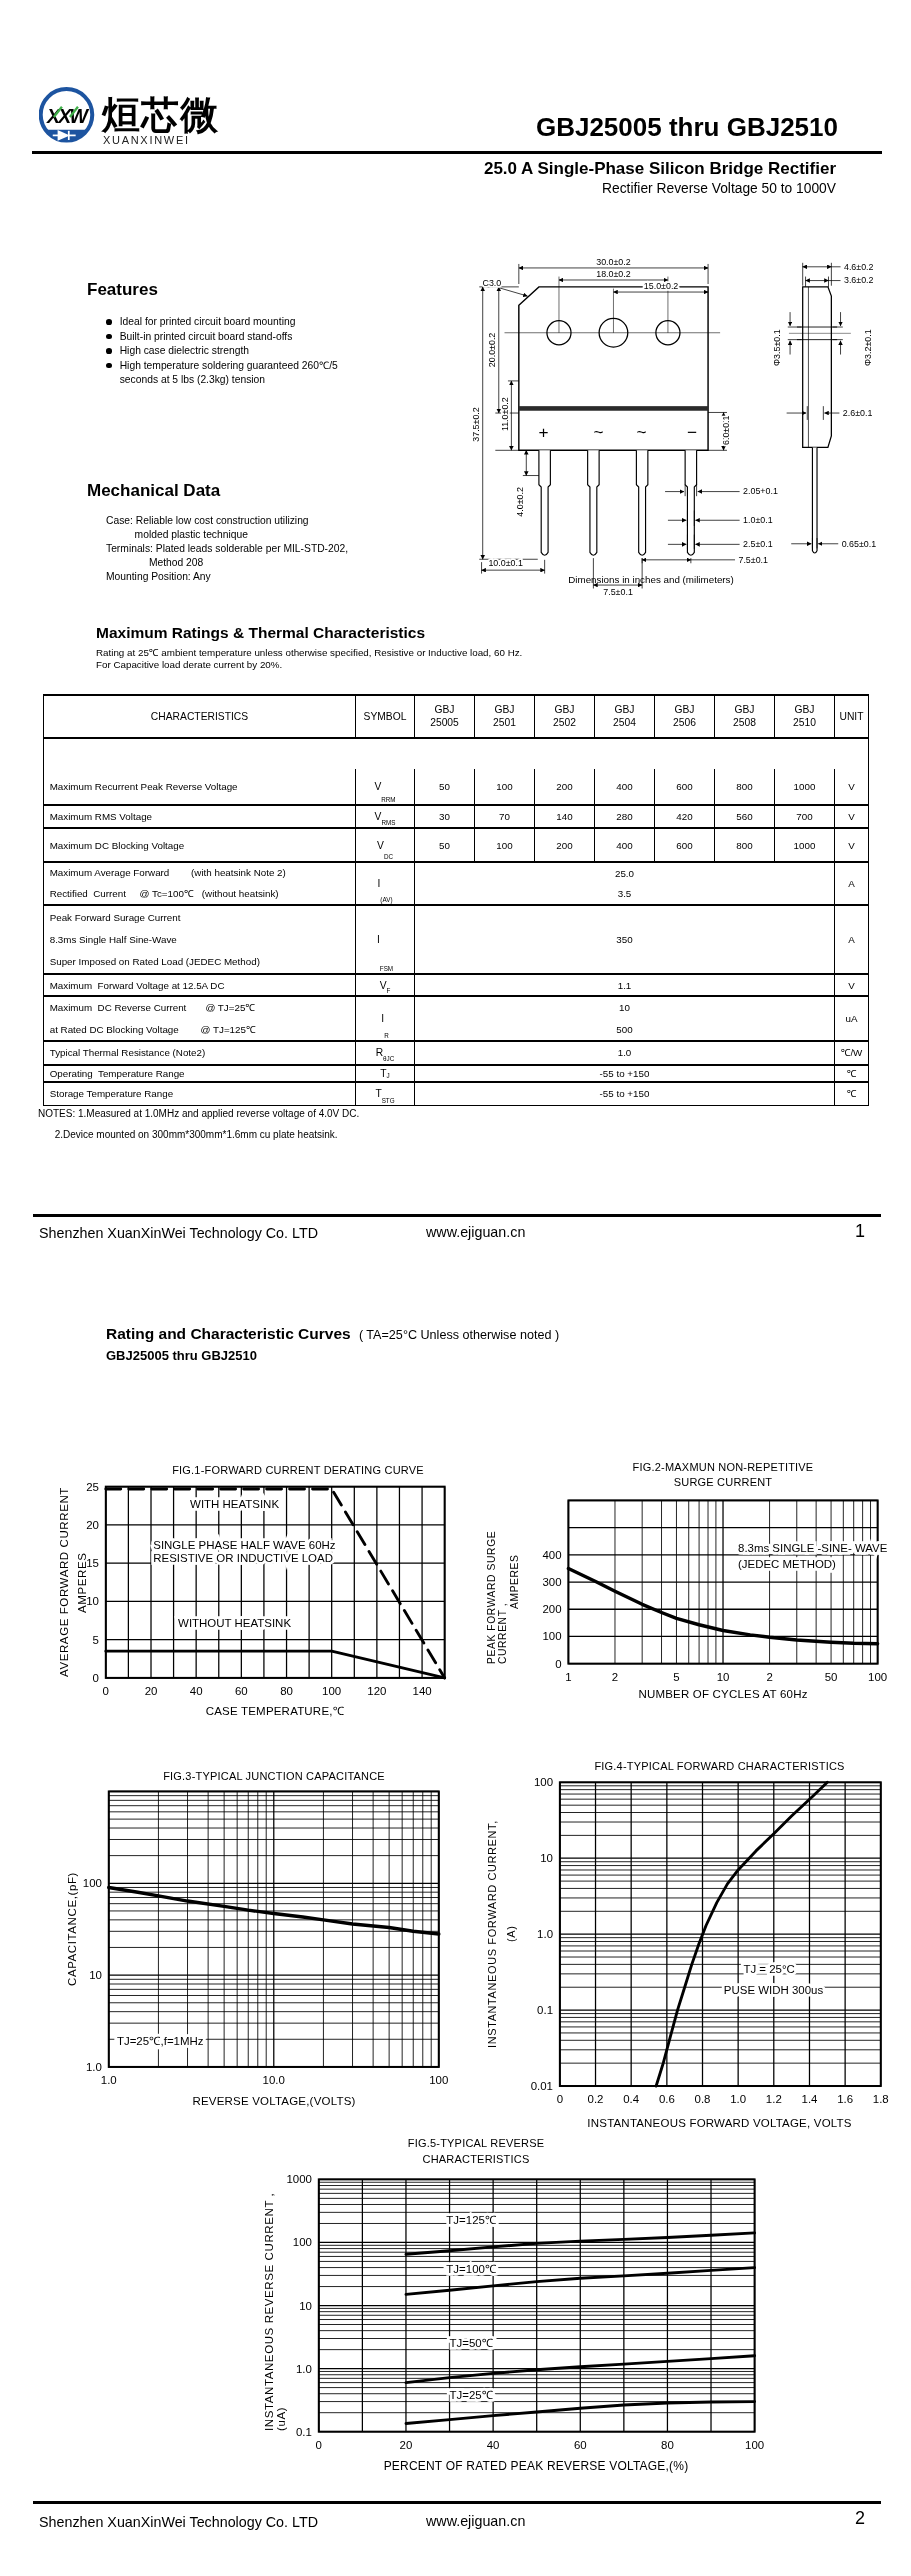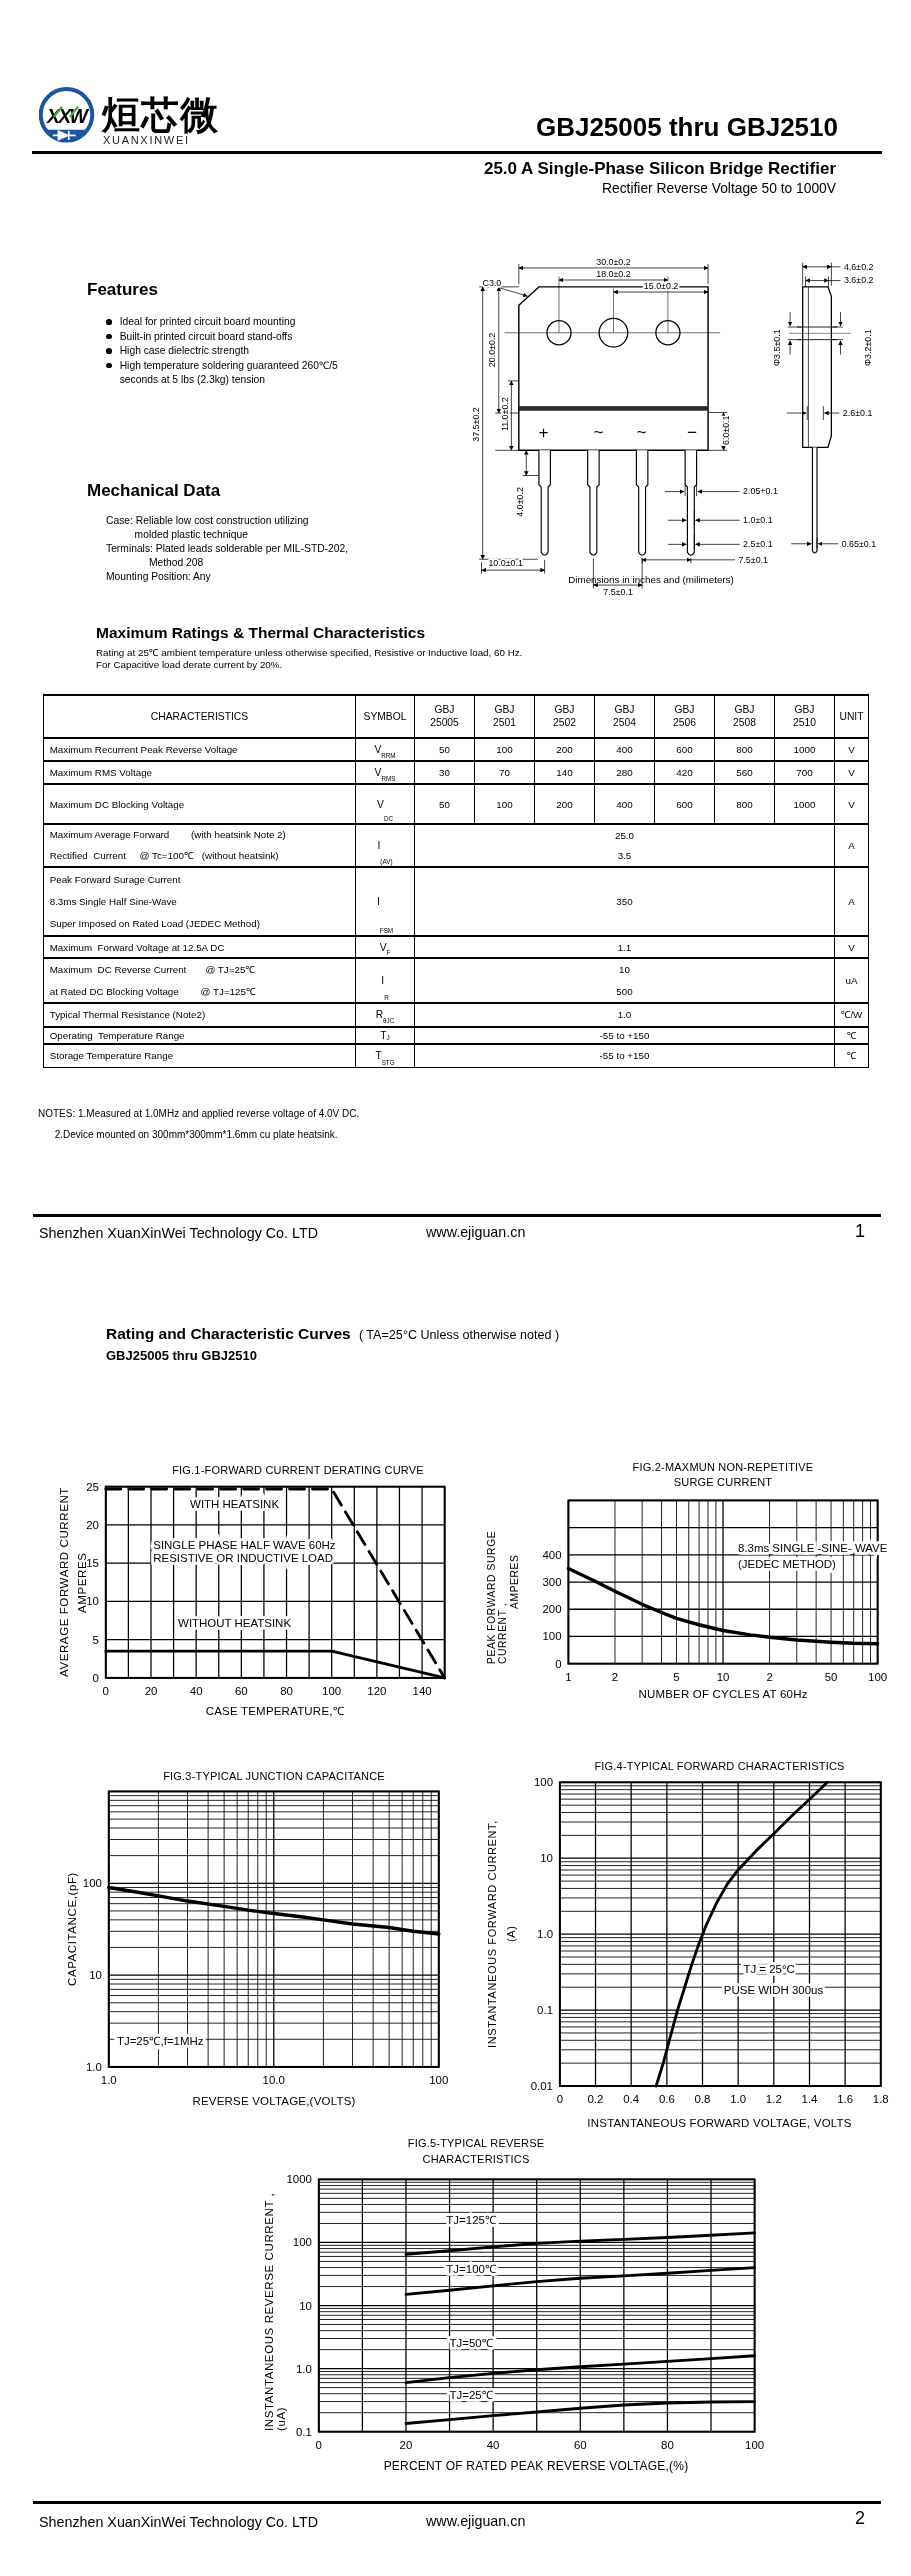--- a/index.html
+++ b/index.html
@@ -247,21 +247,21 @@
       <div class="tcell part-cell">
         <div>GBJ</div>
         <div>2508</div>
       </div>
       <div class="tcell part-cell">
         <div>GBJ</div>
         <div>2510</div>
       </div>
       <div class="tcell ">UNIT</div>
     </div>
-    <div class="trow" style="height: 23px;">
+    <div class="trow" style="height: 37px; margin-top: 30px;">
       <div class="tcell tchar">Maximum Recurrent Peak Reverse Voltage</div>
       <div class="tcell ">
         <span style="font-size: 10.3px;">V</span>
         <span class="sym-sub">RRM</span>
       </div>
       <div class="tcell ">50</div>
       <div class="tcell ">100</div>
       <div class="tcell ">200</div>
       <div class="tcell ">400</div>
       <div class="tcell ">600</div>
@@ -277,21 +277,21 @@
       </div>
       <div class="tcell ">30</div>
       <div class="tcell ">70</div>
       <div class="tcell ">140</div>
       <div class="tcell ">280</div>
       <div class="tcell ">420</div>
       <div class="tcell ">560</div>
       <div class="tcell ">700</div>
       <div class="tcell ">V</div>
     </div>
-    <div class="trow" style="height: 40px;">
+    <div class="trow" style="height: 34px;">
       <div class="tcell tchar">Maximum DC Blocking Voltage</div>
       <div class="tcell ">
         <span style="font-size: 10.3px;">V</span>
         <span class="sym-sub">DC</span>
       </div>
       <div class="tcell ">50</div>
       <div class="tcell ">100</div>
       <div class="tcell ">200</div>
       <div class="tcell ">400</div>
       <div class="tcell ">600</div>

